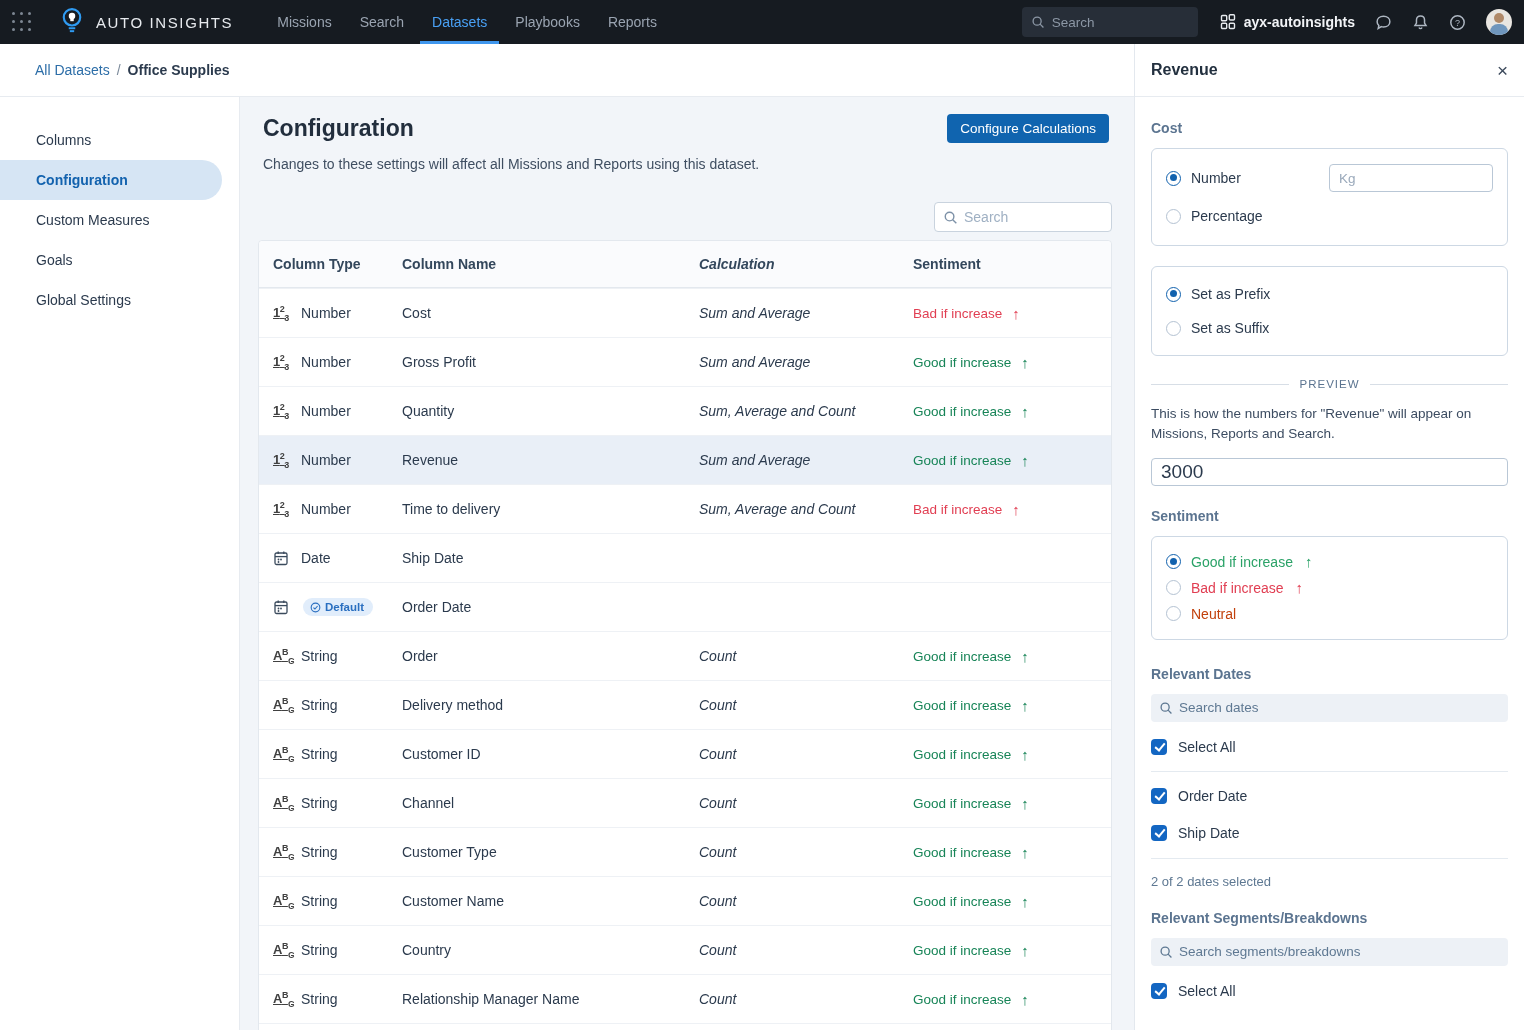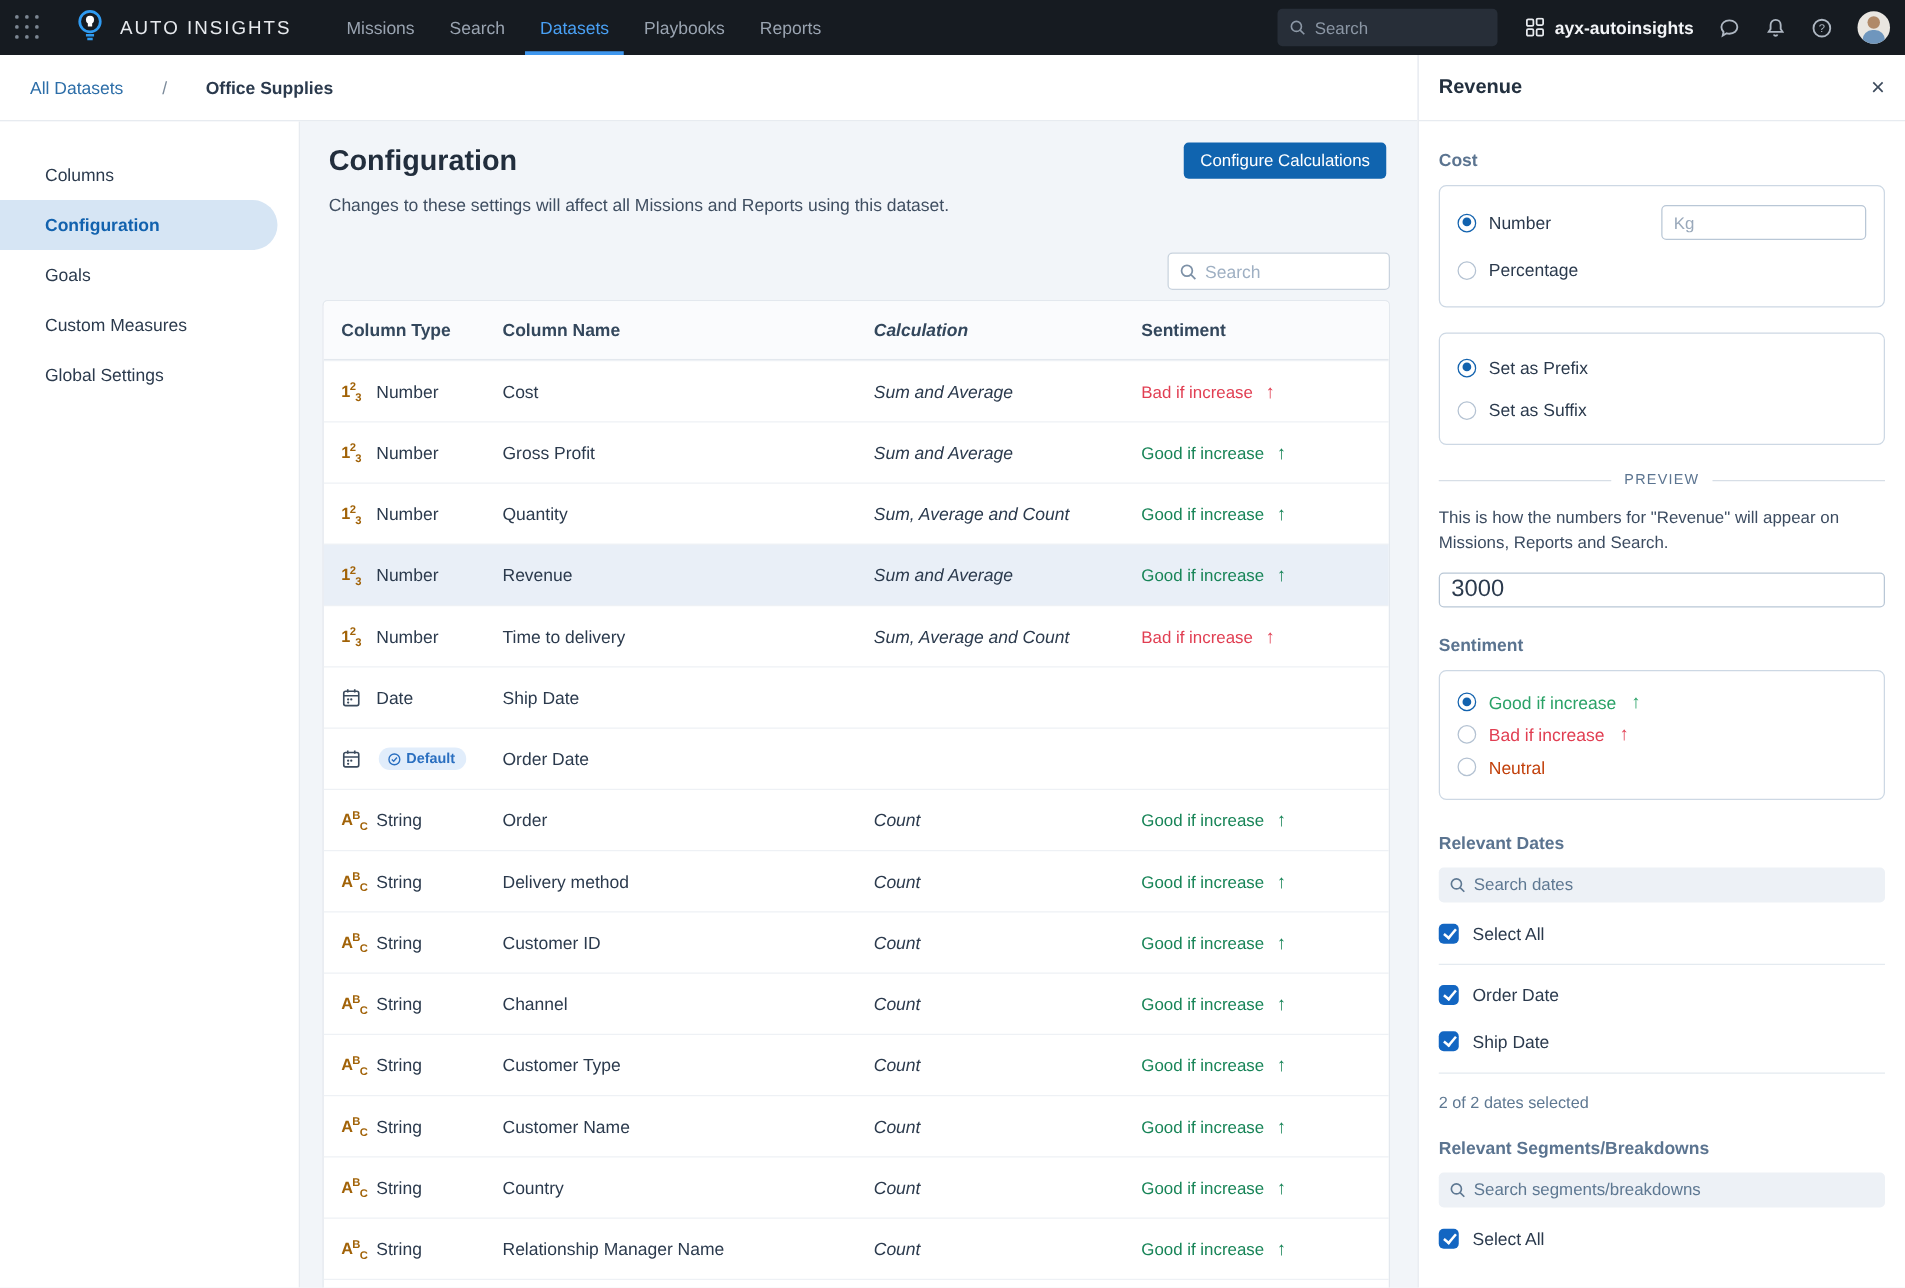--- a/index.html
+++ b/index.html
@@ -33,21 +33,21 @@
   .nav-ic { color:#aeb7c2; margin-left:20px; cursor:pointer; display:flex; }
   .avatar { width:26px; height:26px; border-radius:50%; background:#e9e6e1; margin:0 12px 0 20px;
     position:relative; overflow:hidden; cursor:pointer; }
   .avatar::before { content:''; position:absolute; left:8px; top:4px; width:10px; height:10px;
     border-radius:50%; background:#b08968; }
   .avatar::after { content:''; position:absolute; left:4px; top:15px; width:18px; height:12px;
     border-radius:8px 8px 0 0; background:#6f96bd; }
 
   
   .crumbbar { position:absolute; left:0; top:44px; width:1134px; height:53px; background:#fff;
-    border-bottom:1px solid #e7ebf0; display:flex; align-items:center; padding-left:24px; z-index:5;gap:24px; }
+    border-bottom:1px solid #e7ebf0; display:flex; align-items:center; padding-left:35px; z-index:5; }
   .crumb-link { color:#2d6ea8; font-size:14px; cursor:pointer; }
   .crumb-sep { color:#7b8a9a; font-size:14px; margin:0 7px; }
   .crumb-current { color:#2b3a4d; font-size:14px; font-weight:700; }
 
   
   .sidebar { position:absolute; left:0; top:97px; width:240px; height:933px; background:#fff;
     border-right:1px solid #e7ebf0; padding-top:23px; z-index:4; }
   .side-item { height:40px; display:flex; align-items:center; padding-left:36px; font-size:14px;
     color:#2b3a4d; cursor:pointer; }
   .side-item.active { background:#d6e5f4; color:#1262ae; font-weight:700; margin-right:17px;
@@ -76,21 +76,21 @@
   .trow { display:flex; height:49px; align-items:center; border-top:1px solid #eef1f5;
     cursor:pointer; }
   .trow:first-of-type { border-top:none; }
   .trow.hl { background:#e9eff7; }
   .col-type { width:143px; padding-left:14px; display:flex; align-items:center; }
   .col-name { width:297px; }
   .col-calc { width:214px;font-style:italic; }
   .col-sent { flex:1; }
   .type-label { font-size:14px; color:#2b3a4d; margin-left:8px; }
   .cell-text { font-size:14px; color:#2b3a4d; }
-  .glyph { font-size:13px; font-weight:700; color:#a16207; width:20px; letter-spacing:-0.5px; }
+  .glyph { font-size:13px; font-weight:700; color:#404040; width:20px; letter-spacing:-0.5px;text-decoration:underline; }
   .glyph sup { font-size:9px; } .glyph sub { font-size:9px; }
   .cal-ic { width:20px; display:flex; color:#3a4a5c; }
   .sent { font-size:13.5px; font-weight:400; display:flex; align-items:center; gap:10px; }
   .sent .arr { font-size:15px; }
   .sent.good { color:#178457; }
   .sent.bad { color:#e13e52; }
   .default-badge { margin-left:10px; background:#e1edfb; color:#2a6fc0; font-size:11.5px;
     font-weight:700; padding:3px 9px 3px 7px; border-radius:10px; display:flex; align-items:center; gap:4px; }
   .default-badge svg { color:#2a6fc0; }
 
@@ -215,22 +215,22 @@
 
 <div class="crumbbar">
   <span class="crumb-link">All Datasets</span>
   <span class="crumb-sep">/</span>
   <span class="crumb-current">Office Supplies</span>
 </div>
 
 <div class="sidebar">
   <div class="side-item">Columns</div>
   <div class="side-item active">Configuration</div>
+  <div class="side-item">Custom Measures</div>
   <div class="side-item">Goals</div>
-  <div class="side-item">Custom Measures</div>
   <div class="side-item">Global Settings</div>
 </div>
 
 <div class="main">
   <div class="page-title">Configuration</div>
   <button class="config-btn">Configure Calculations</button>
   <div class="page-desc">Changes to these settings will affect all Missions and Reports using this dataset.</div>
   <div class="table-search">
     <svg width="15" height="15" viewBox="0 0 16 16">
       <circle cx="7" cy="7" r="4.6" fill="none" stroke="currentColor" stroke-width="1.5"></circle>

